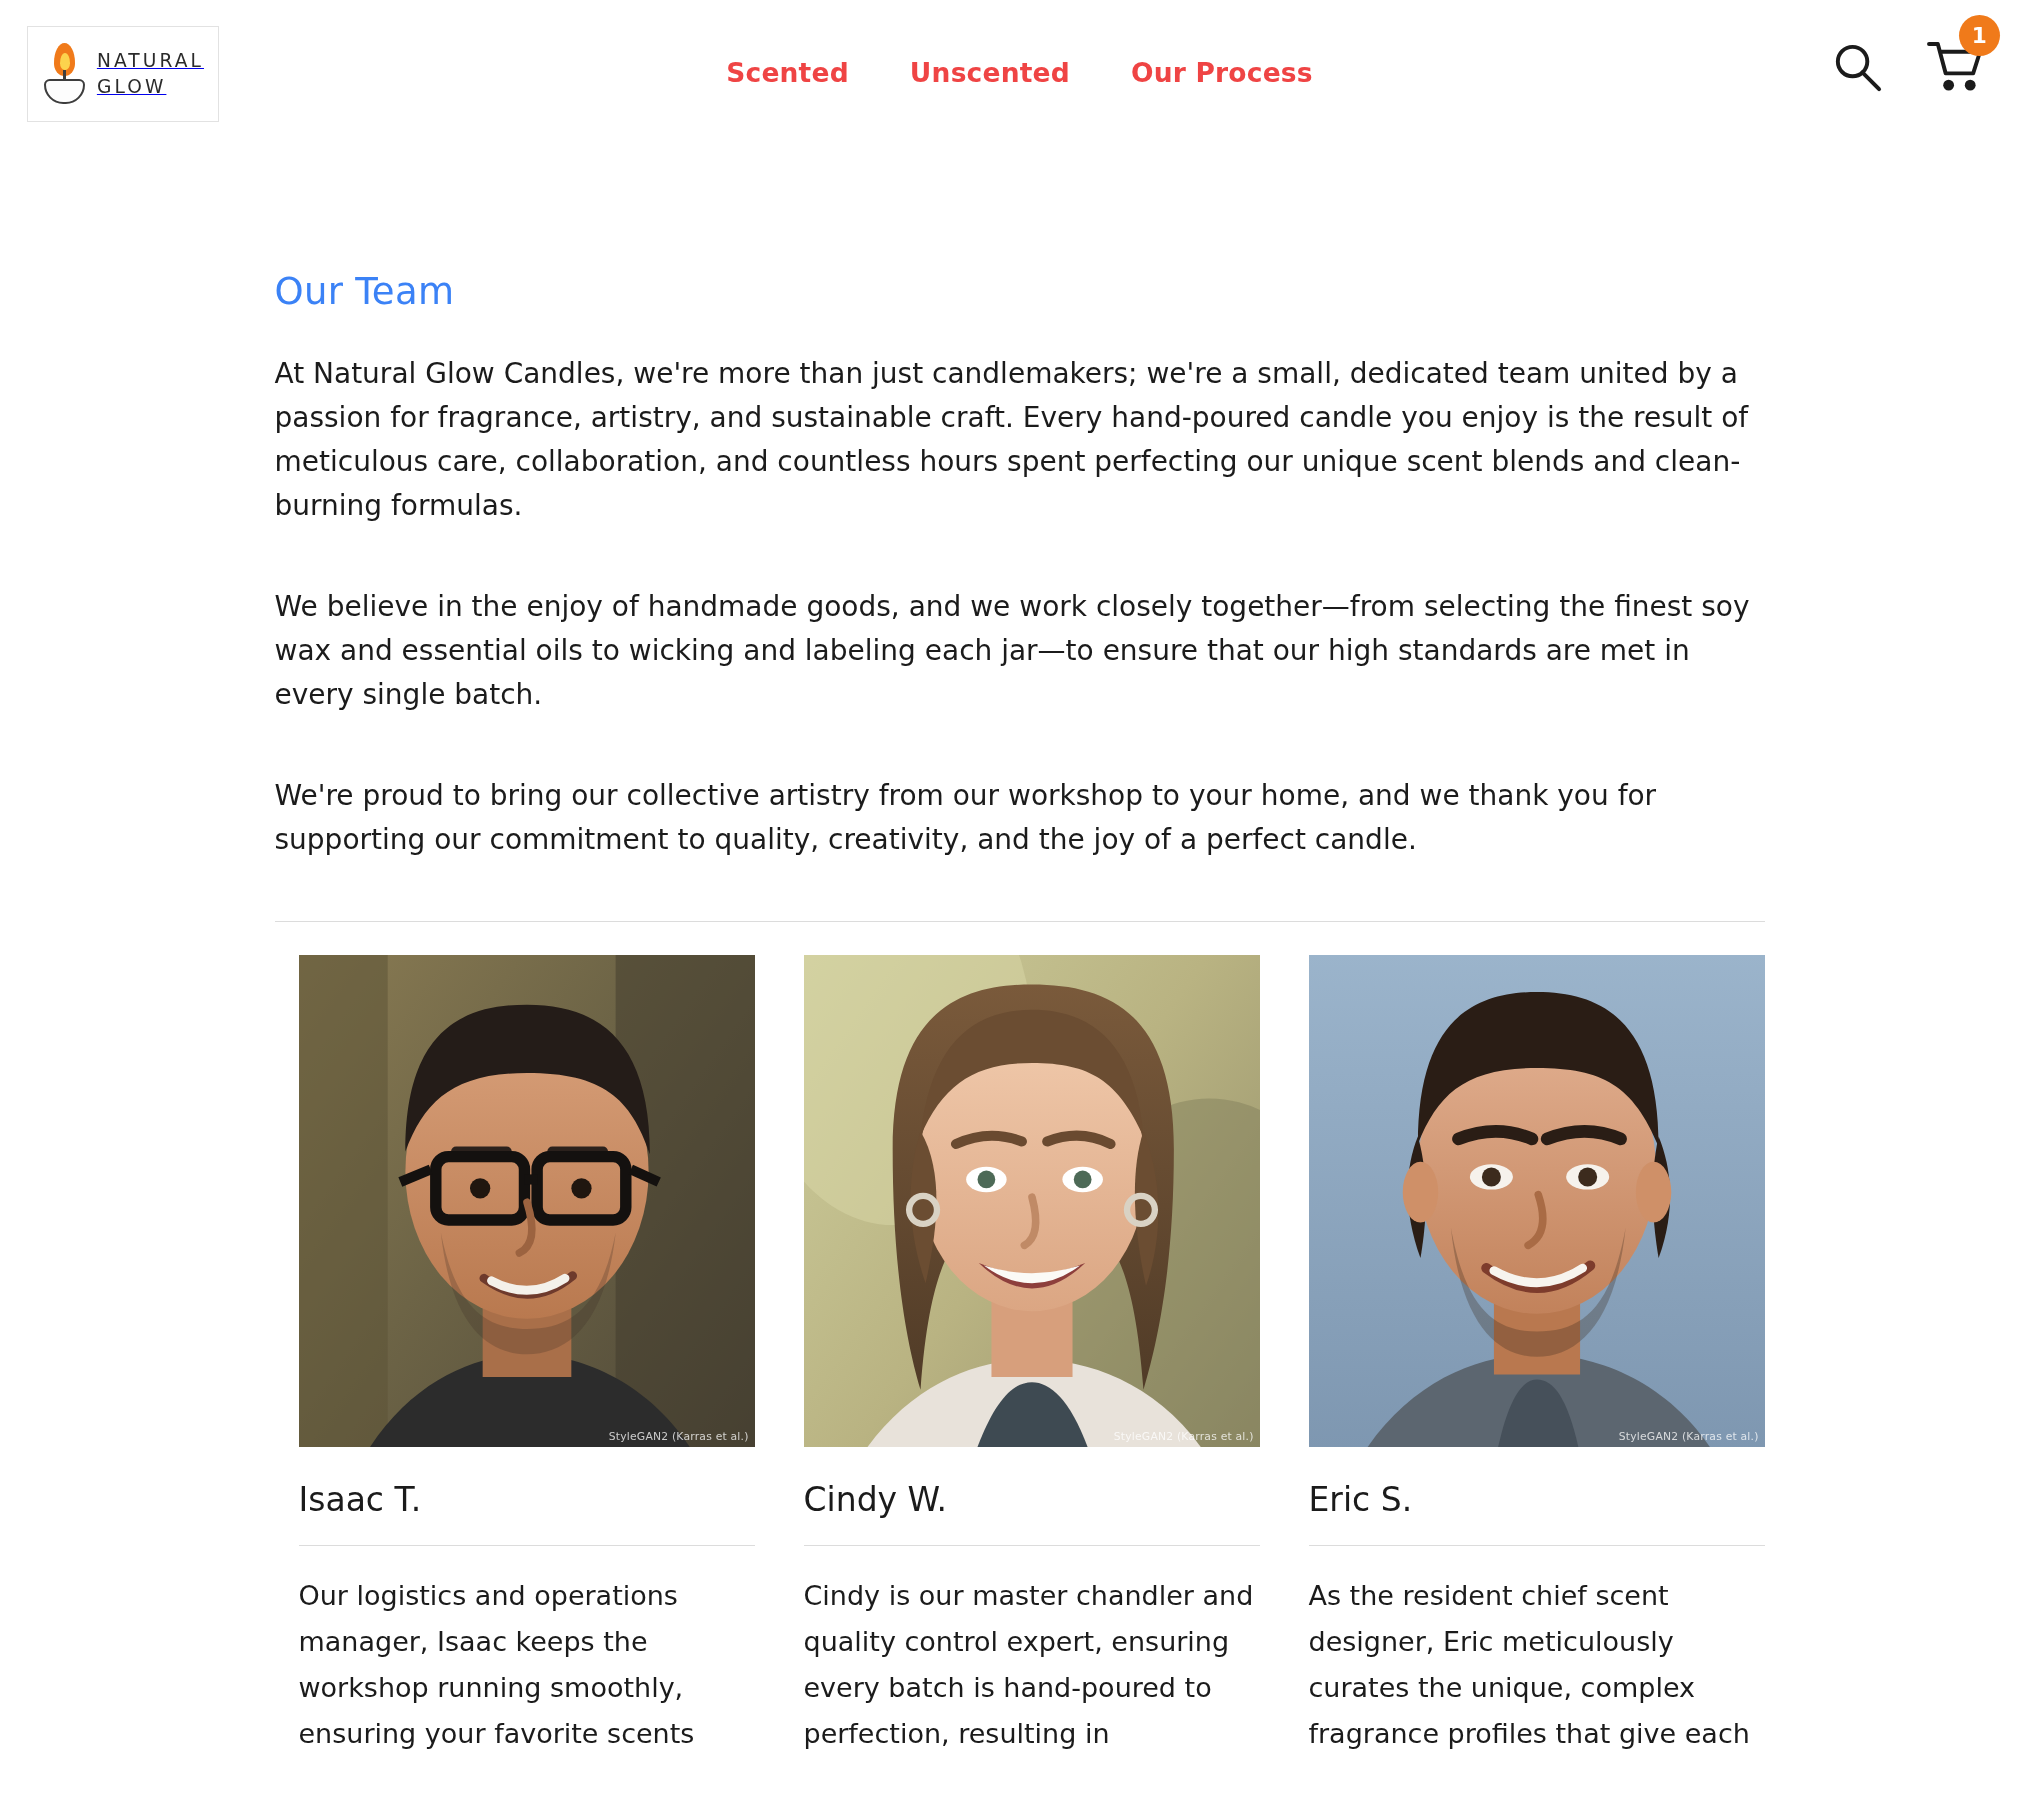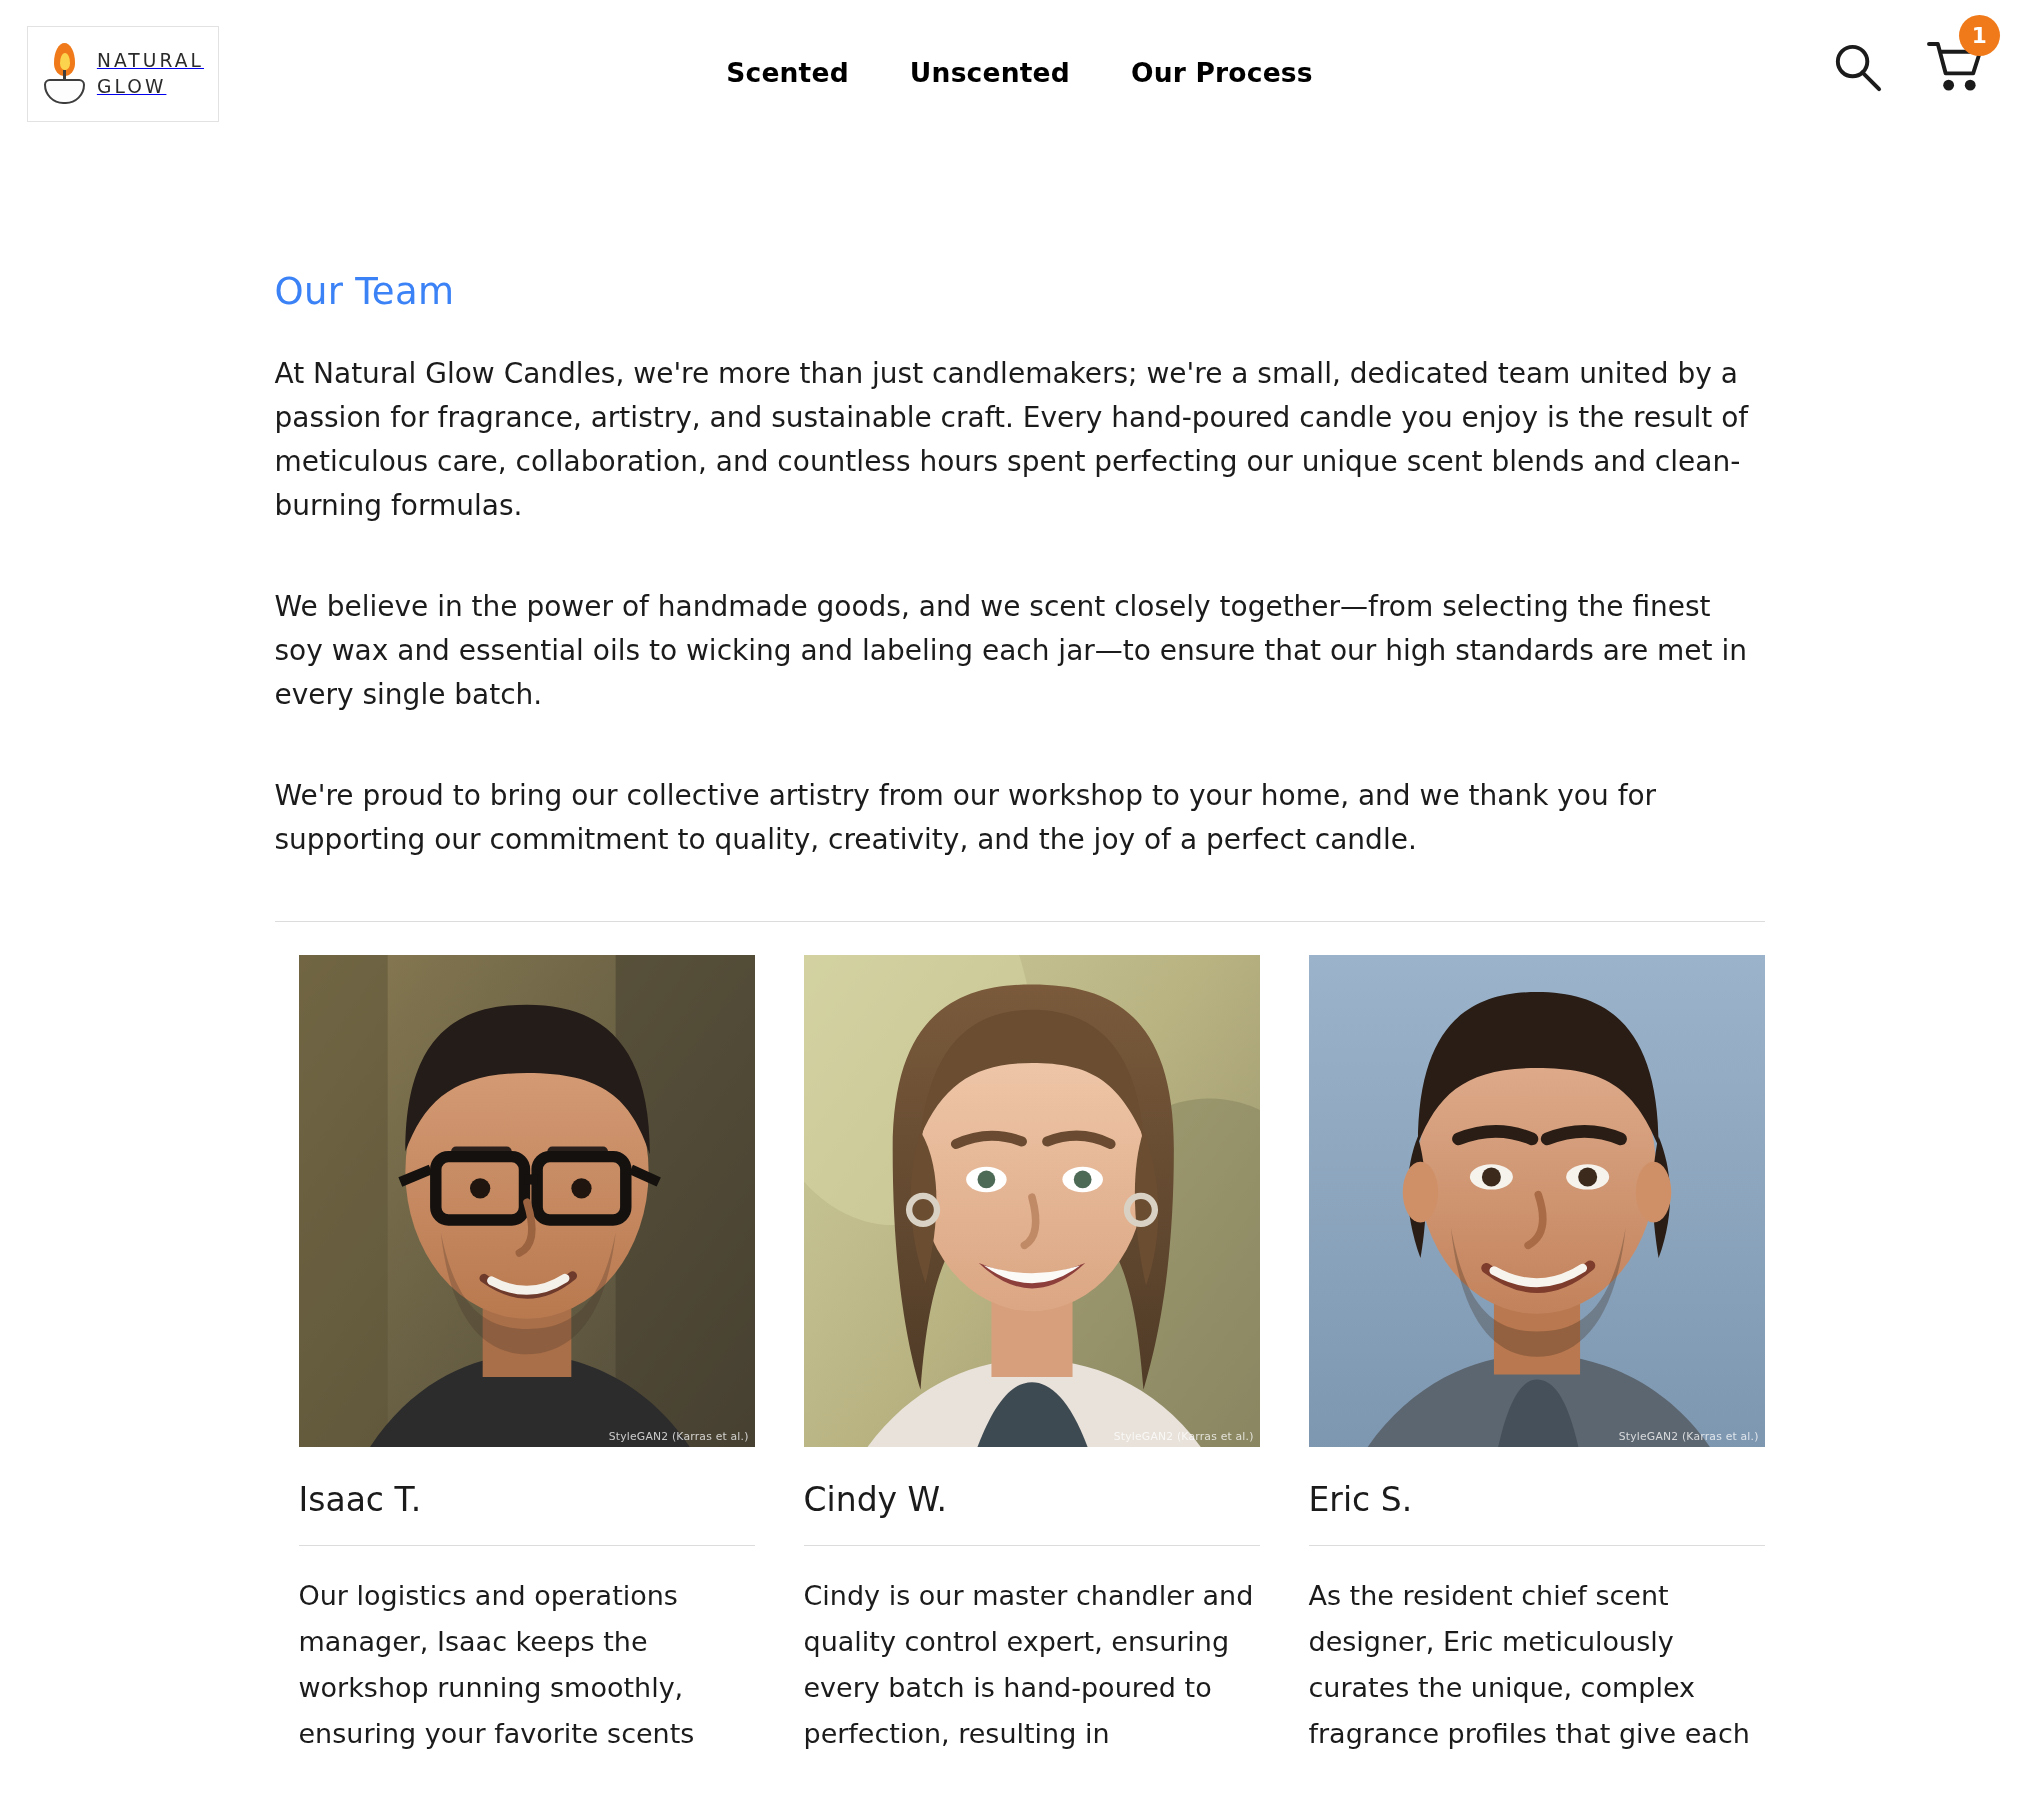--- a/index.html
+++ b/index.html
@@ -75,21 +75,21 @@
 
   .main-nav {
     margin: 0 auto;
     display: flex;
     gap: 61px;
     align-items: center;
   }
   .nav-link {
     font-size: 26.5px;
     font-weight: bold;
-    color: #000000;
+    color: #ef4444;
     text-decoration: none;
     letter-spacing: 0.2px;
     cursor: pointer;
   }
 
   .header-actions {
     position: absolute;
     right: 55px;
     top: 39px;
     display: flex;
@@ -226,21 +226,21 @@
       <span class="cart-badge">1</span>
     </span>
   </div>
 </header>
 
 <main class="page">
   <div class="content">
     <h1 class="page-title">Our Team</h1>
 
     <p class="body-par">At Natural Glow Candles, we're more than just candlemakers; we're a small, dedicated team united by a passion for fragrance, artistry, and sustainable craft. Every hand-poured candle you enjoy is the result of meticulous care, collaboration, and countless hours spent perfecting our unique scent blends and clean-burning formulas.</p>
-    <p class="body-par">We believe in the power of handmade goods, and we scent closely together—from selecting the finest soy wax and essential oils to wicking and labeling each jar—to ensure that our high standards are met in every single batch.</p>
+    <p class="body-par">We believe in the enjoy of handmade goods, and we work closely together—from selecting the finest soy wax and essential oils to wicking and labeling each jar—to ensure that our high standards are met in every single batch.</p>
     <p class="body-par">We're proud to bring our collective artistry from our workshop to your home, and we thank you for supporting our commitment to quality, creativity, and the joy of a perfect candle.</p>
 
     <hr class="divider">
 
     <section class="team-grid">
 
       <article class="team-card">
         <div class="portrait">
           <svg viewBox="0 0 360 502" preserveAspectRatio="xMidYMid slice" aria-hidden="true">
             <defs>

